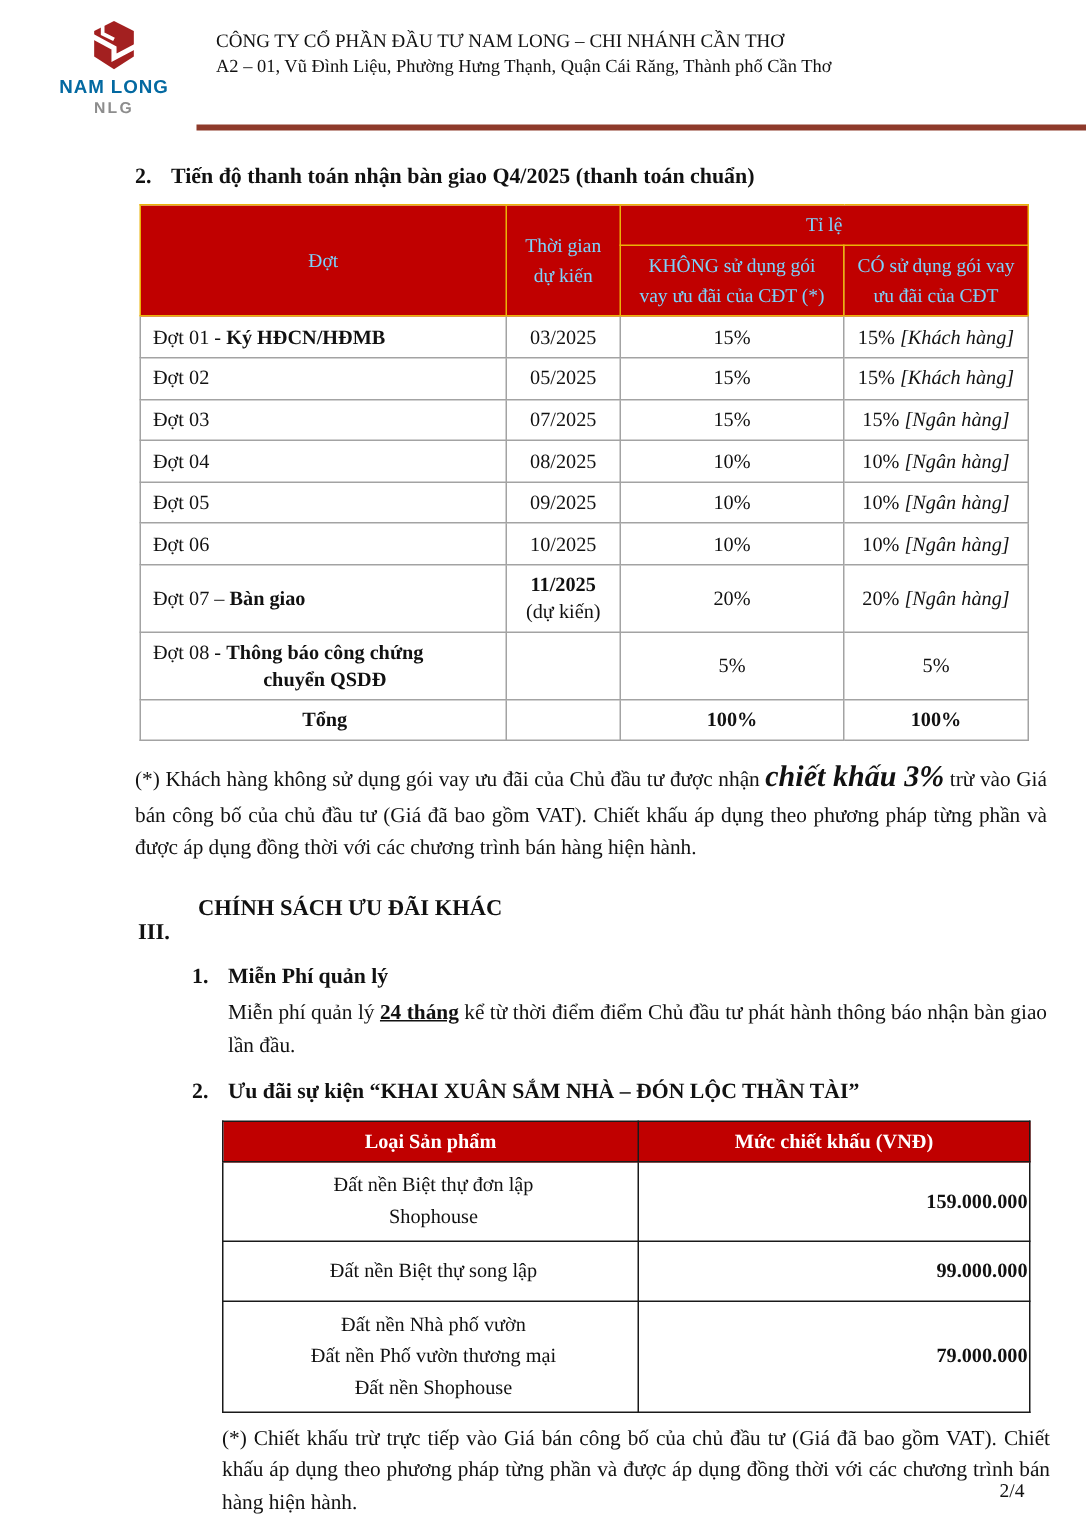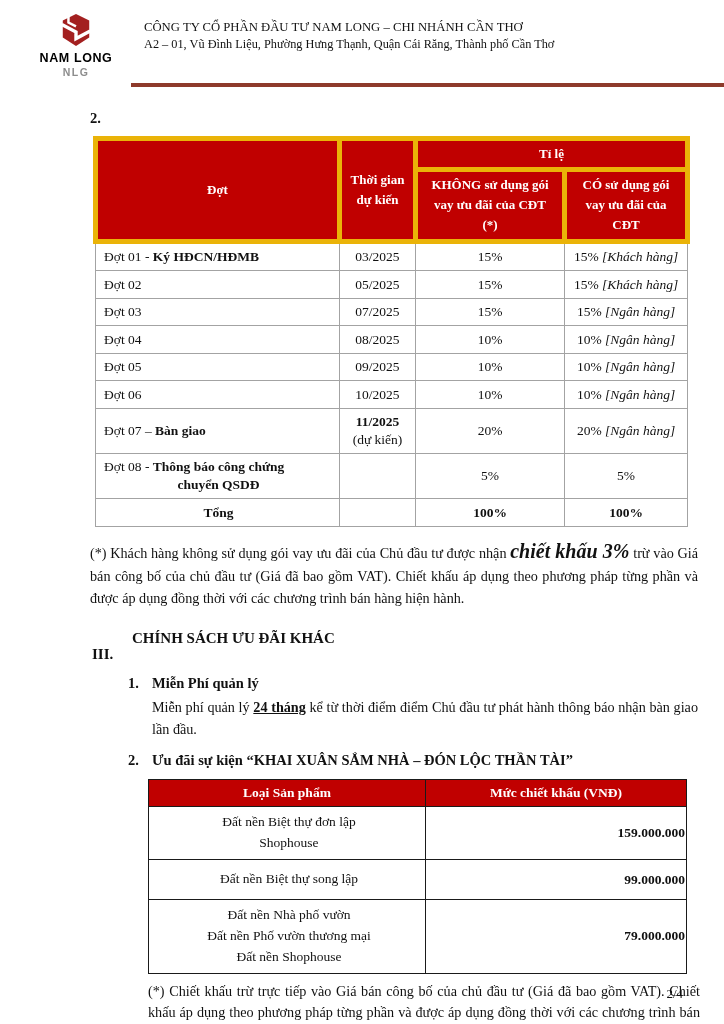--- a/index.html
+++ b/index.html
@@ -5,40 +5,40 @@
   html,body { margin:0; padding:0; }
   body {
     width:724px; height:1024px; background:#ffffff; position:relative;
     font-family:"Liberation Serif", serif; color:#111;
     overflow:hidden;
   }
   
   .letterhead { display:flex; align-items:flex-start; padding:13px 0 0 36px; }
   .logo-block { width:80px; text-align:center; flex:none; }
   .logo-block svg { display:block; margin:0 auto; }
-  .logo-name { font-family:"Liberation Sans", sans-serif; font-weight:bold; color:#000000;
+  .logo-name { font-family:"Liberation Sans", sans-serif; font-weight:bold; color:#0369a1;
                font-size:12.5px; letter-spacing:.6px; margin-top:2px; white-space:nowrap; }
   .logo-sub  { font-family:"Liberation Sans", sans-serif; font-weight:bold; color:#8d8d8d;
                font-size:10.5px; letter-spacing:1.5px; margin-top:1px; }
   .company { margin-left:28px; padding-top:5px; line-height:1.42; }
   .company .l1 { font-size:12.7px; }
   .company .l2 { font-size:12.3px; }
   .company .l3 { font-size:12.3px; }
   .rule { margin:5px 0 0 131px; height:4px; background:#8e3a2b; }
 
   
   .h2 { margin:23px 0 0 90px; font-weight:bold; font-size:14.6px; display:flex; }
   .h2 .num { width:24px; flex:none; }
 
   
   table { border-collapse:collapse; table-layout:fixed; }
   table.pay { margin:9px 0 0 93px; width:592px; }
   .pay col.c1{width:244px}.pay col.c2{width:76px}.pay col.c3{width:149px}.pay col.c4{width:123px}
-  .pay th { background:#c00000; color:#ffffff; font-weight:bold; font-size:13px;
-            border:5px solid #eab308; padding:3px 8px; line-height:1.55; }
+  .pay th { background:#c00000; color:#7dd3fc; font-weight:normal; font-size:13px;
+            border:1px solid #eab308; padding:3px 8px; line-height:1.55; }
   .pay tr.subhead th { font-size:13px; }
   .pay td { border:1px solid #a3a3a3; font-size:13.5px; padding:4.5px 6px;
             text-align:center; vertical-align:middle; line-height:1.3; }
   .pay td.cdot { text-align:left; padding-left:8px; }
   .c2nd { text-align:center; }
   .total-label { display:block; text-align:center; font-weight:bold; }
   .tnote { font-weight:normal; }
   .pay i { font-style:italic; }
   .pay b { font-weight:bold; }
 
@@ -80,20 +80,21 @@
   </div>
   <div class="company">
     <div class="l1">CÔNG TY CỔ PHẦN ĐẦU TƯ NAM LONG – CHI NHÁNH CẦN THƠ</div>
     <div class="l2">A2 – 01, Vũ Đình Liệu, Phường Hưng Thạnh, Quận Cái Răng, Thành phố Cần Thơ</div>
   </div>
 </div>
 <div class="rule"></div>
 
 <div class="h2">
   <span class="num">2.</span>
+  <span>Tiến độ thanh toán nhận bàn giao Q4/2025 (thanh toán chuẩn)</span>
 </div>
 
 <table class="pay">
   <colgroup>
       <col class="c1">
       <col class="c2">
       <col class="c3">
       <col class="c4">
     </colgroup>
   <thead>

